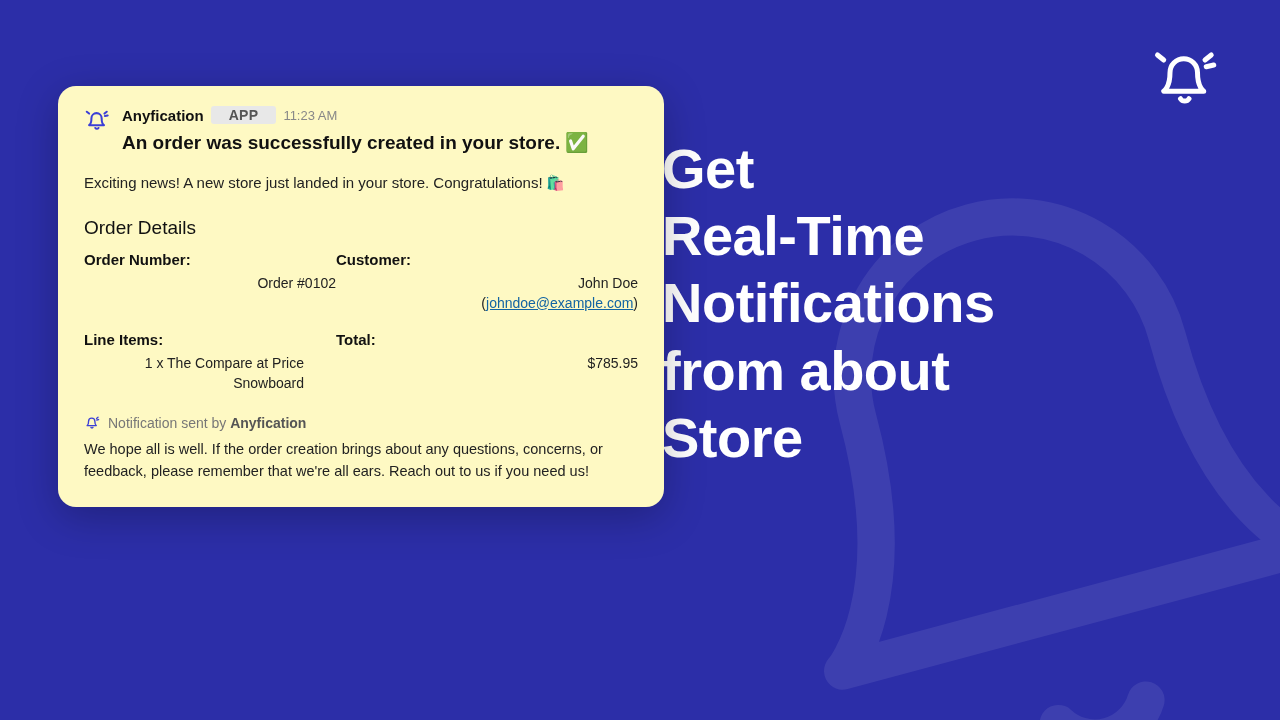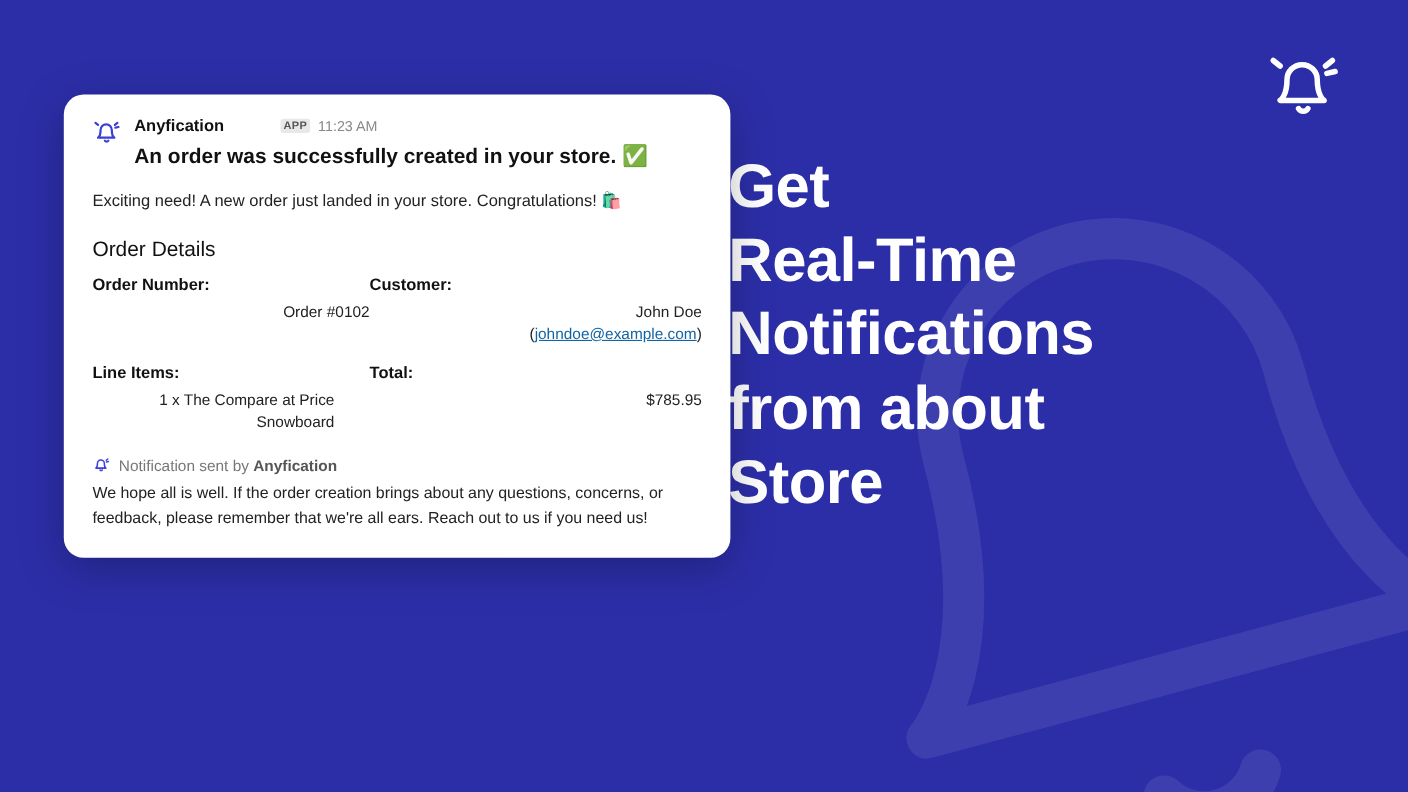--- a/index.html
+++ b/index.html
@@ -31,47 +31,46 @@
   font-size: 56px;
   font-weight: 800;
   line-height: 1.2;
   letter-spacing: -0.5px;
 }
 .card {
   position: absolute;
   left: 58px;
   top: 86px;
   width: 606px;
-  background: #ffffff;
+  background: #fef9c3;
   border-radius: 18px;
   padding: 20px 26px 24px 26px;
   box-shadow: 0 10px 40px rgba(0,0,0,0.25);
 }
 .row-head {
   display: flex;
   align-items: flex-start;
   gap: 12px;
 }
 .app-icon { flex: 0 0 auto; margin-top: 2px; }
 .head-right { flex: 1; }
 .app-line {
   display: flex;
   align-items: center;
   gap: 7px;
 }
 .app-name { font-weight: 700; font-size: 15px; color: #111; }
 .app-badge {
   background: #e8e8e8;
   color: #555;
-  font-size: 10px;
+  font-size: 14px;
   font-weight: 600;
-  padding: 1px 3px;
+  padding: 1px 18px;
   border-radius: 3px;
   letter-spacing: 0.3px;
-  margin-left: 44px;
 }
 .app-time { color: #888; font-size: 13px; }
 .msg-title {
   font-weight: 700;
   font-size: 19px;
   color: #111;
   margin-top: 7px;
 }
 .msg-body {
   margin-left: 0;
@@ -149,21 +148,21 @@
     <div class="head-right">
       <div class="app-line">
         <span class="app-name">Anyfication</span>
         <span class="app-badge">APP</span>
         <span class="app-time">11:23 AM</span>
       </div>
       <div class="msg-title">An order was successfully created in your store. ✅</div>
     </div>
   </div>
 
-  <div class="msg-body">Exciting need! A new order just landed in your store. Congratulations! 🛍️</div>
+  <div class="msg-body">Exciting news! A new store just landed in your store. Congratulations! 🛍️</div>
 
   <div class="section-title">Order Details</div>
 
   <div class="grid grid-block">
     <div>
       <div class="label">Order Number:</div>
       <div class="value">Order #0102</div>
     </div>
     <div>
       <div class="label">Customer:</div>

